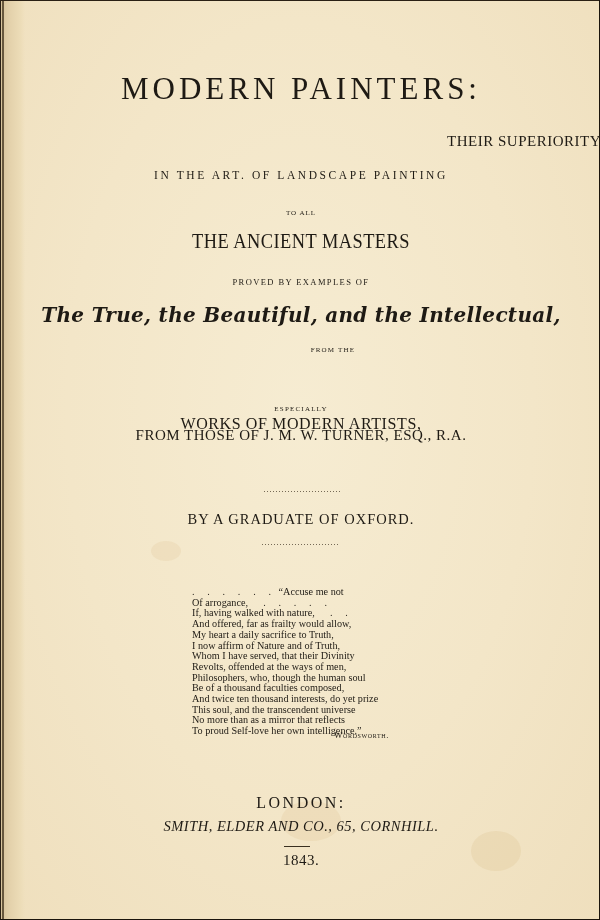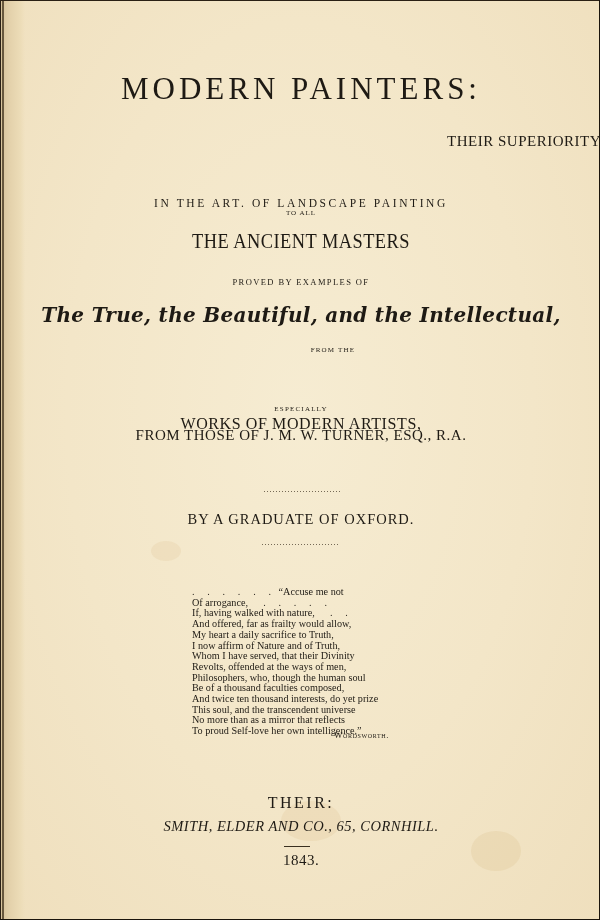--- a/index.html
+++ b/index.html
@@ -22,21 +22,21 @@
     background: linear-gradient(90deg, #d7c39b 0%, #e4d2ac 40%, #ecdcb7 80%, rgba(240,226,196,0) 100%);
   }
   .binding-line {
     position: absolute; left: 1px; top: 0; bottom: 0; width: 2px;
     background: #4a3b24; opacity: .8;
   }
   .stain { position: absolute; border-radius: 50%; pointer-events: none; }
   .t { position: absolute; left: 0; width: 600px; text-align: center; white-space: nowrap; }
   .title { top: 70px; font-size: 31px; letter-spacing: 4px; }
   .superiority { top: 132px; font-size: 15px; letter-spacing: .5px; text-align: right; }
-  .art { top: 168px; font-size: 11.5px; letter-spacing: 2.6px; margin-top: 28px; }
+  .art { top: 168px; font-size: 11.5px; letter-spacing: 2.6px; }
   .toall { top: 208px; font-size: 7px; letter-spacing: 1px; }
   .masters { top: 229px; font-size: 20px; letter-spacing: .5px; transform: scaleX(.92); }
   .proved { top: 276px; font-size: 8.5px; letter-spacing: 1.4px; text-align: center; }
   .gothic {
     top: 302px; font-size: 20px; font-weight: bold; letter-spacing: .3px;
     font-family: "DejaVu Serif", serif; font-style: italic;
   }
   .fromthe { top: 345px; font-size: 7px; letter-spacing: 1.2px; margin-left: 32px; }
   .works { top: 366px; font-size: 16px; letter-spacing: .6px; margin-top: 48px; }
   .especially { top: 404px; font-size: 7px; letter-spacing: 1.2px; }
@@ -98,17 +98,17 @@
 Whom I have served, that their Divinity
 Revolts, offended at the ways of men,
 Philosophers, who, though the human soul
 Be of a thousand faculties composed,
 And twice ten thousand interests, do yet prize
 This soul, and the transcendent universe
 No more than as a mirror that reflects
 To proud Self-love her own intelligence.”</div>
   <div class="attrib">Wordsworth.</div>
 
-  <div class="t london">THEIR:</div>
+  <div class="t london">LONDON:</div>
   <div class="t publisher">SMITH, ELDER AND CO., 65, CORNHILL.</div>
   <div class="shortrule"></div>
   <div class="t year">1843.</div>
 </div>
 
 </body></html>

